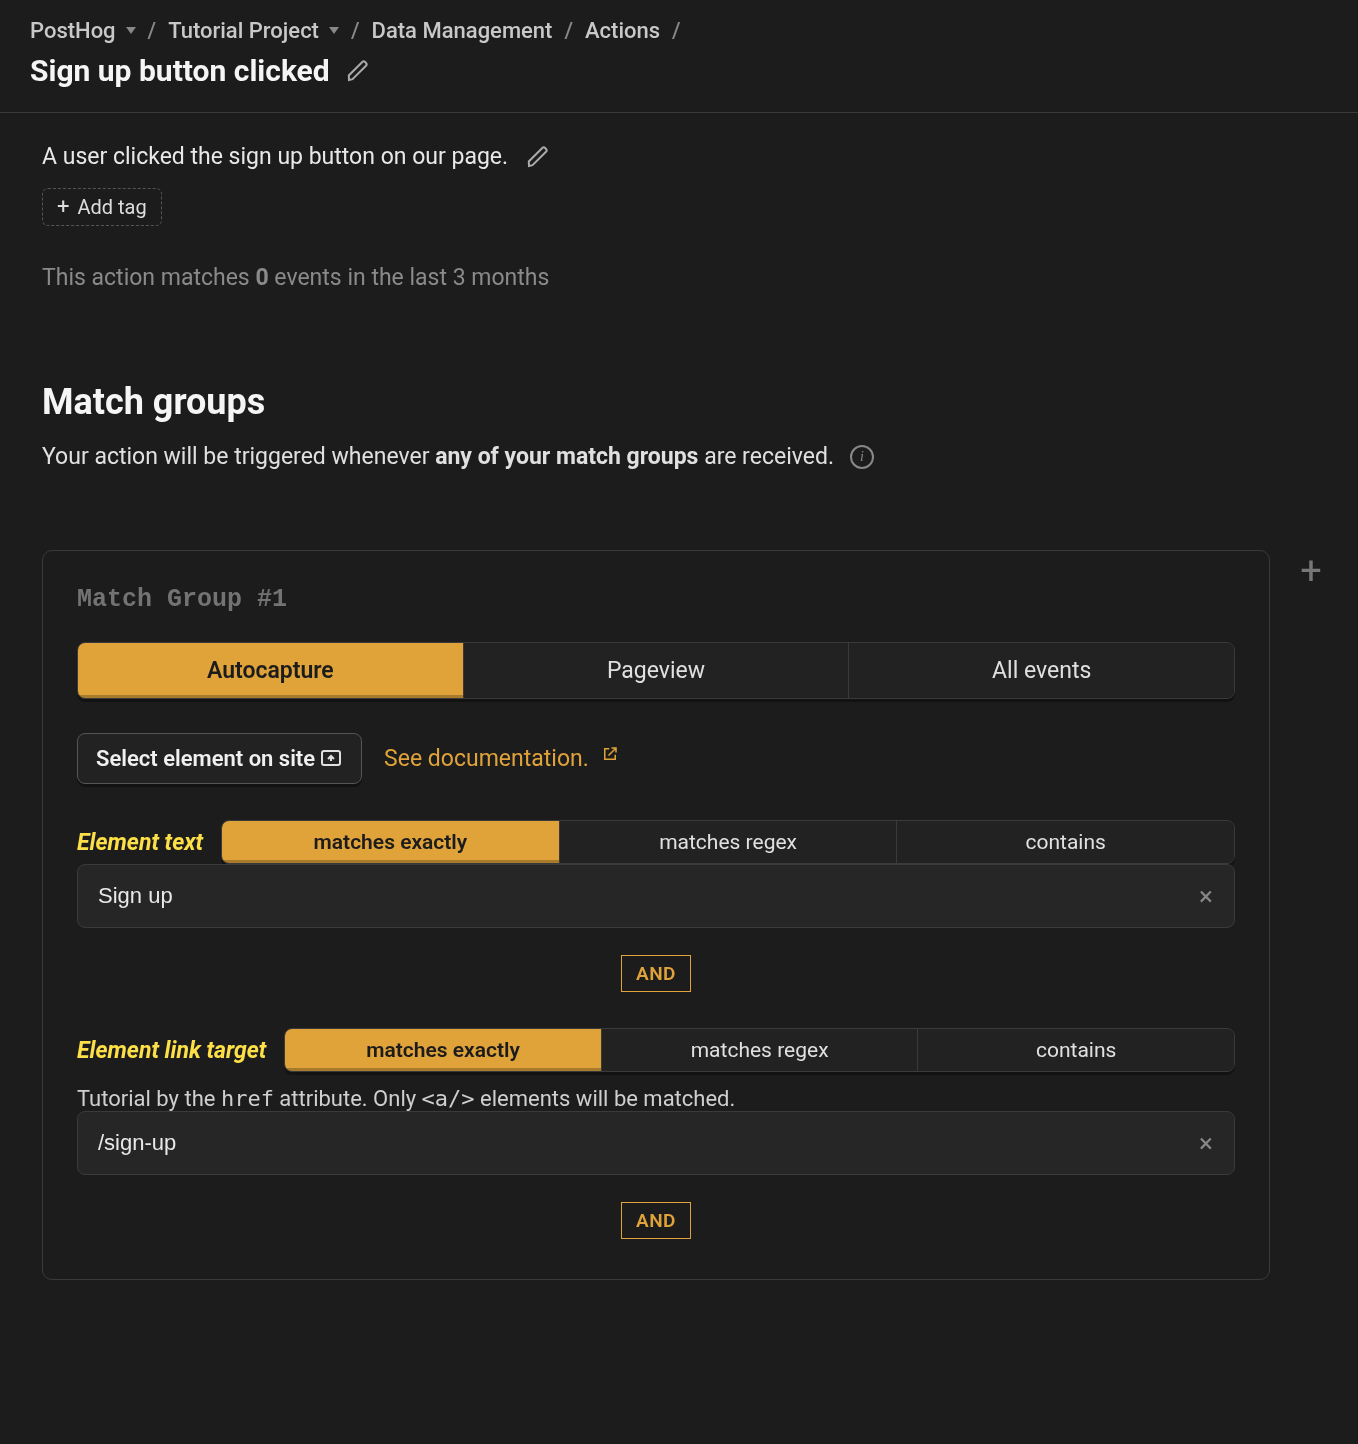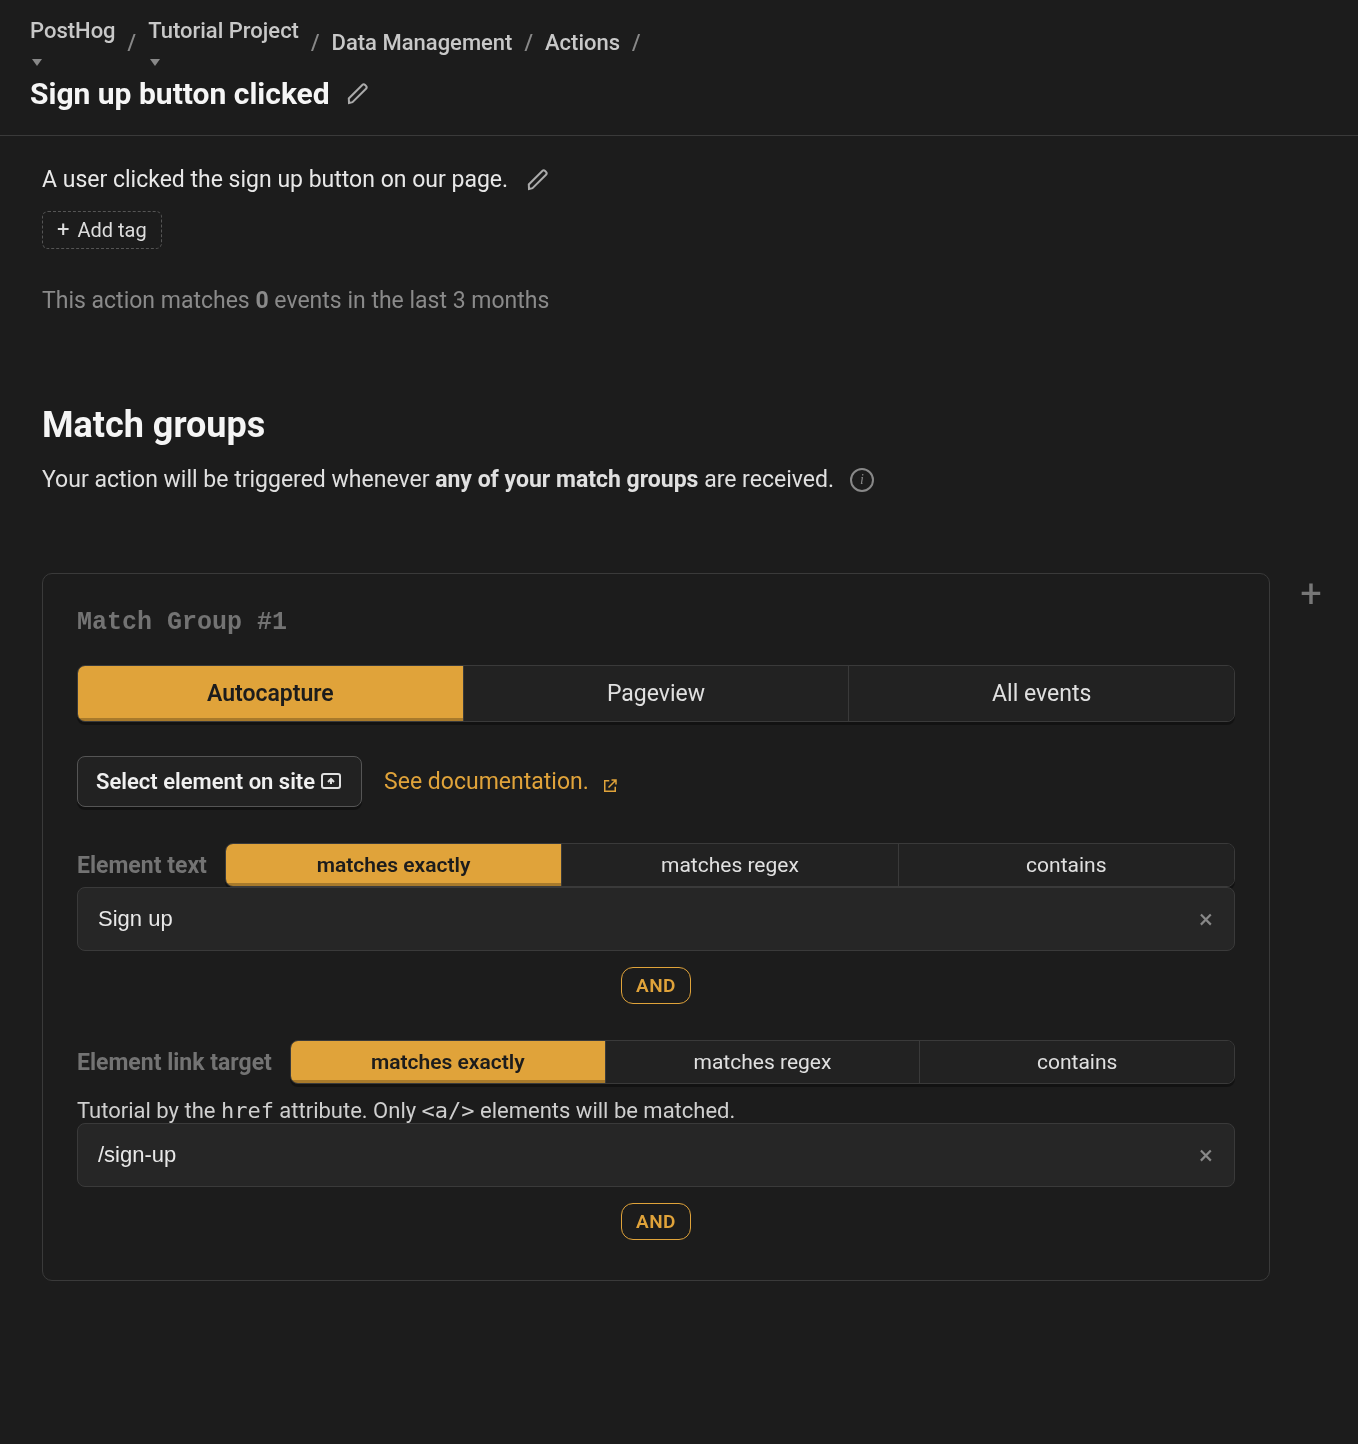--- a/index.html
+++ b/index.html
@@ -18,21 +18,21 @@
   .breadcrumb {
     display: flex;
     align-items: center;
     gap: 12px;
     color: #c8c8c8;
     font-size: 22px;
     font-weight: 500;
     margin-bottom: 10px;
   }
   .breadcrumb .sep { color: #888; }
-  .breadcrumb-item { display: flex; align-items: flex-start; gap: 16px; cursor: pointer; flex-direction: column; }
+  .breadcrumb-item { display: flex; align-items: center; gap: 8px; cursor: pointer; }
   .chevron-down {
     display: inline-block;
     width: 0; height: 0;
     border-left: 5px solid transparent;
     border-right: 5px solid transparent;
     border-top: 7px solid #888;
     margin-left: 2px;
   }
   .page-title {
     font-size: 30px;
@@ -171,36 +171,37 @@
   .target-icon {
     width: 24px; height: 24px;
     stroke: #e0e0e0;
     stroke-width: 2;
     fill: none;
   }
   .link-accent {
     color: #e0a33a;
     font-size: 23px;
     display: inline-flex;
-    align-items: flex-end;
+    align-items: flex-start;
     gap: 12px;
     cursor: pointer;
   }
   .ext-icon { width: 18px; height: 18px; stroke: #e0a33a; stroke-width: 2; fill: none; }
   .label-row {
     display: flex;
     align-items: center;
     gap: 18px;
     margin-top: 36px;
   }
   .label-row .label {
     font-size: 23px;
     font-weight: 700;
-    color: #737373;
+    color: #fde047;
     white-space: nowrap;
+    font-style: italic;
   }
   .label-row .seg { flex: 1; }
   .help-text {
     font-size: 22px;
     color: #cfcfcf;
     margin-top: 14px;
   }
   .help-text code {
     font-family: ui-monospace, Menlo, monospace;
     color: #cfcfcf;
@@ -226,24 +227,24 @@
     width: 22px; height: 22px;
     cursor: pointer;
     color: #888;
     font-size: 26px;
     line-height: 22px;
     text-align: center;
   }
   .and-pill {
     display: block;
     width: fit-content;
-    margin: 16px auto 0 auto;
+    margin: 27px auto 0 auto;
     border: 1.5px solid #e0a33a;
     color: #e0a33a;
-    border-radius: 12px;
+    border-radius: 0;
     padding: 6px 14px;
     font-size: 19px;
     font-weight: 600;
     letter-spacing: 0.5px;
   }
   .add-group {
     width: 34px; height: 34px;
     color: #777;
     font-size: 38px;
     line-height: 30px;

